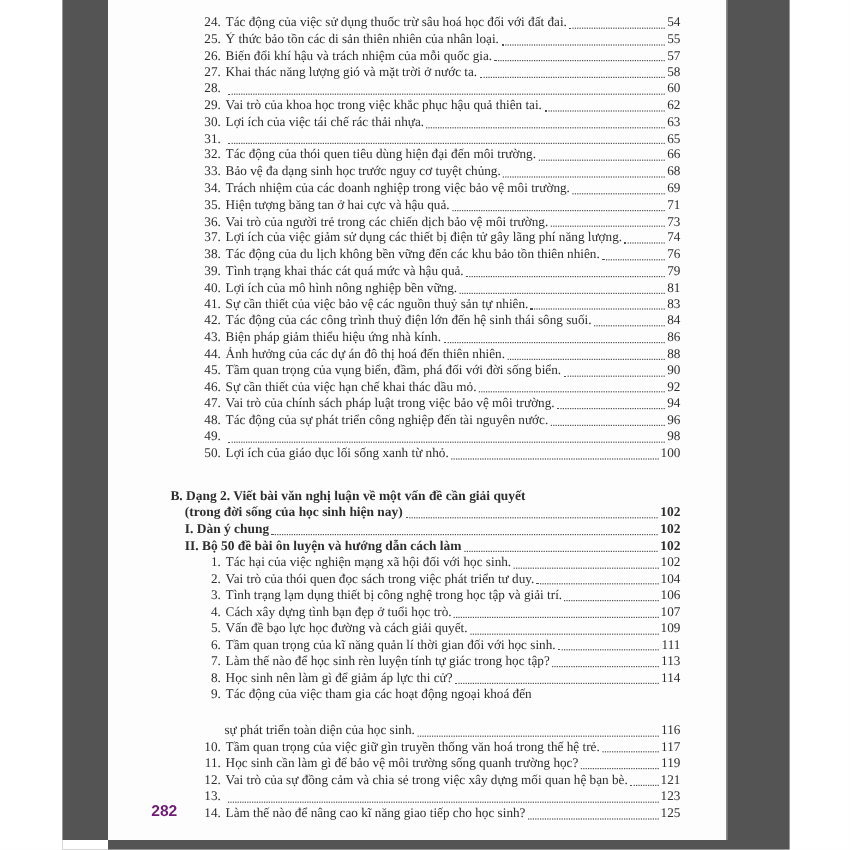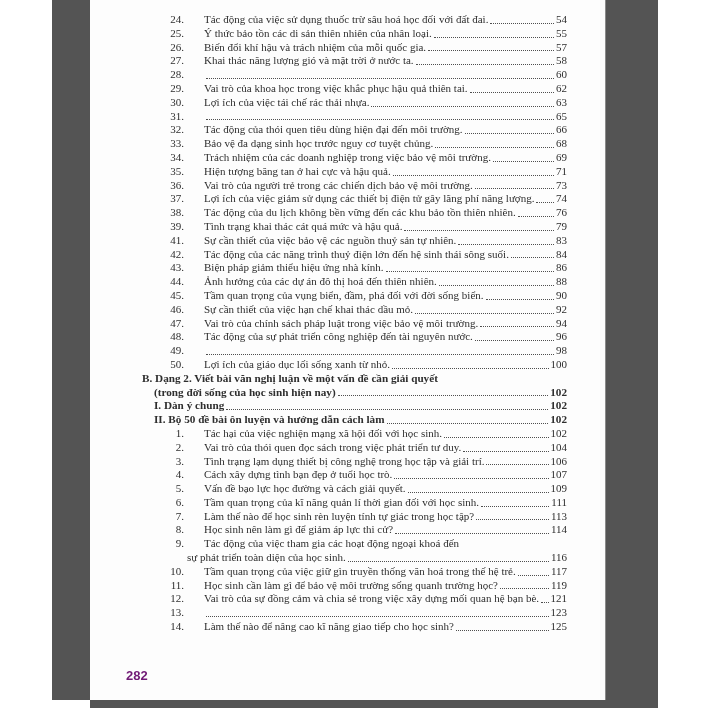--- a/index.html
+++ b/index.html
@@ -19,25 +19,25 @@
   .corner-patch{
     position:absolute;left:0;top:700px;width:38px;height:8px;background:#ffffff;
   }
   .content{
     position:absolute;left:0;top:0;width:516px;
     padding:13px 39px 0 52px;box-sizing:border-box;
     font-size:11px;line-height:13.8px;color:#2e2e2e;
   }
   .row{display:flex;align-items:baseline;white-space:nowrap;}
   .row.item{padding-left:22px;}
-  .row.cont{padding-left:45px;}
-  .row.b-head{font-weight:bold;font-size:11.2px;padding-left:0;}
+  .row.cont{padding-left:45px;margin-top:16px;}
+  .row.b-head{font-weight:bold;font-size:11.2px;padding-left:0;margin-top:22px;}
   .row.b-sub{font-weight:bold;font-size:11.2px;padding-left:12px;}
   .row.roman{font-weight:bold;font-size:11.2px;padding-left:12px;}
-  .num{display:inline-block;width:20px;text-align:right;margin-right:20px;flex:none;}
+  .num{display:inline-block;width:20px;text-align:right;margin-right:4px;flex:none;}
   .title{flex:none;overflow:hidden;}
   .leader{
     flex:1;min-width:6px;margin:0 2px;align-self:flex-end;
     border-bottom:1px dotted #4f4f4f;margin-bottom:3px;height:0;
     font-weight:normal;
   }
   .pg{flex:none;font-weight:normal;}
   .row.b-sub .pg,.row.roman .pg{font-weight:bold;}
   .folio{
     position:absolute;left:36px;top:668px;
@@ -139,28 +139,34 @@
     <span class="leader"></span>
     <span class="pg">76</span>
   </div>
         <div class="row item">
     <span class="num">39.</span>
     <span class="title">Tình trạng khai thác cát quá mức và hậu quả.</span>
     <span class="leader"></span>
     <span class="pg">79</span>
   </div>
         <div class="row item">
+    <span class="num">40.</span>
+    <span class="title">Lợi ích của mô hình nông nghiệp bền vững.</span>
+    <span class="leader"></span>
+    <span class="pg">81</span>
+  </div>
+        <div class="row item">
     <span class="num">41.</span>
     <span class="title">Sự cần thiết của việc bảo vệ các nguồn thuỷ sản tự nhiên.</span>
     <span class="leader"></span>
     <span class="pg">83</span>
   </div>
         <div class="row item">
     <span class="num">42.</span>
-    <span class="title">Tác động của các năng trình thuỷ điện lớn đến hệ sinh thái sông suối. </span>
+    <span class="title">Tác động của các công trình thuỷ điện lớn đến hệ sinh thái sông suối. </span>
     <span class="leader"></span>
     <span class="pg">84</span>
   </div>
         <div class="row item">
     <span class="num">43.</span>
     <span class="title">Biện pháp giảm thiểu hiệu ứng nhà kính. </span>
     <span class="leader"></span>
     <span class="pg">86</span>
   </div>
         <div class="row item">

